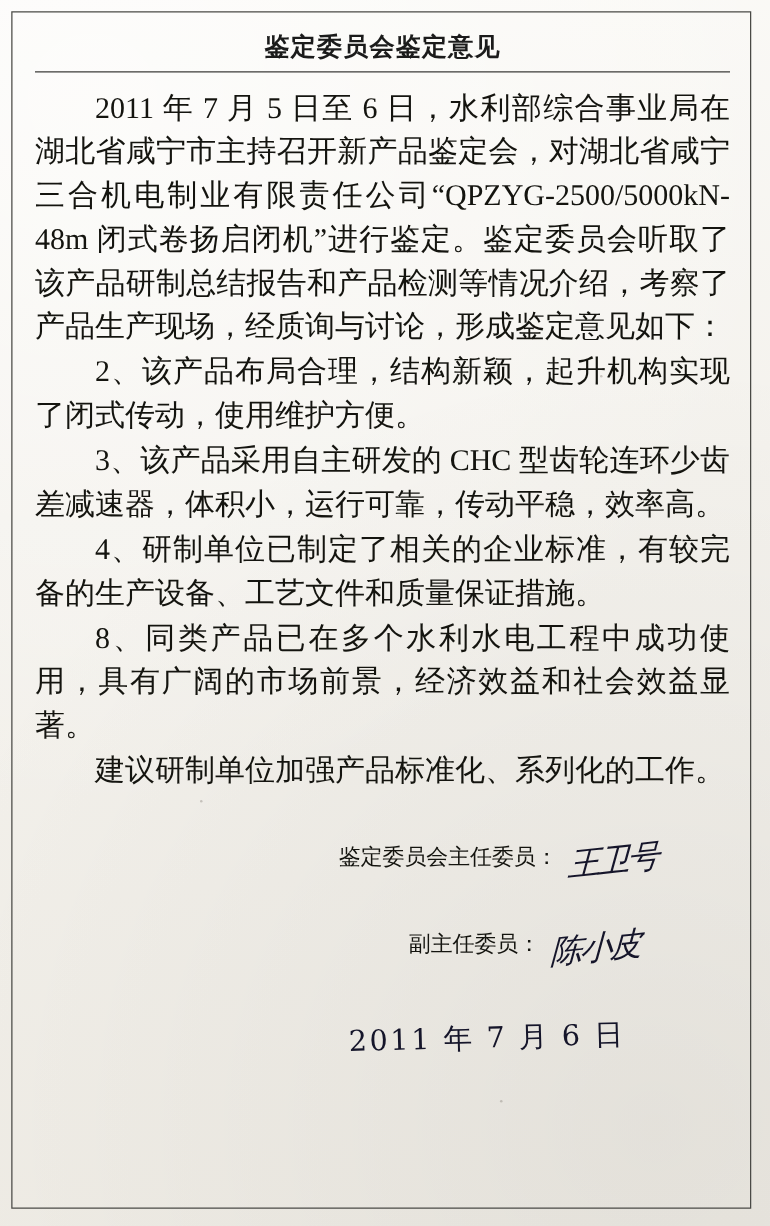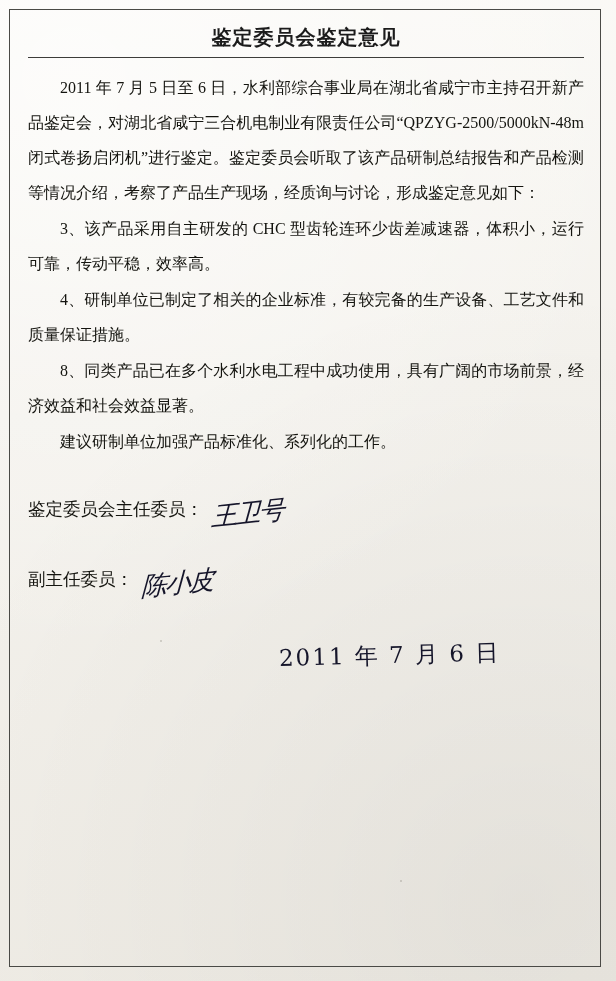--- a/index.html
+++ b/index.html
@@ -54,38 +54,39 @@
     font-family: "Liberation Serif", "DejaVu Serif", serif;
   }
   .title-rule {
     width: 100%;
     height: 1px;
     background: #3d3d3a;
     margin-top: 6px;
   }
   .body-text {
     margin-top: 12px;
-    font-size: 16px;
+    font-size: 24px;
     line-height: 35px;
     color: #14140f;
     text-align: justify;
     text-justify: inter-ideograph;
   }
   .para {
     text-indent: 2em;
     margin: 0 0 1px 0;
   }
   .sign-block {
     margin-top: 34px;
     font-size: 17.5px;
     line-height: 32px;
     color: #14140f;
   }
   .sign-row {
     display: flex;
+    justify-content: flex-end;
     align-items: flex-end;
     padding-right: 58px;
     position: relative;
   }
   .sign-row.second {
     margin-top: 38px;
     padding-right: 72px;
   }
   .sign-label {
     white-space: nowrap;
@@ -130,20 +131,21 @@
 
   <div class="frame"></div>
 
   <div class="content">
 
     <div class="doc-title">鉴定委员会鉴定意见</div>
     <div class="title-rule"></div>
 
     <div class="body-text">
       <p class="para">2011 年 7 月 5 日至 6 日，水利部综合事业局在湖北省咸宁市主持召开新产品鉴定会，对湖北省咸宁三合机电制业有限责任公司“QPZYG-2500/5000kN-48m 闭式卷扬启闭机”进行鉴定。鉴定委员会听取了该产品研制总结报告和产品检测等情况介绍，考察了产品生产现场，经质询与讨论，形成鉴定意见如下：</p>
+      <p class="para">2、该产品布局合理，结构新颖，起升机构实现了闭式传动，使用维护方便。</p>
       <p class="para">3、该产品采用自主研发的 CHC 型齿轮连环少齿差减速器，体积小，运行可靠，传动平稳，效率高。</p>
       <p class="para">4、研制单位已制定了相关的企业标准，有较完备的生产设备、工艺文件和质量保证措施。</p>
       <p class="para">8、同类产品已在多个水利水电工程中成功使用，具有广阔的市场前景，经济效益和社会效益显著。</p>
       <p class="para">建议研制单位加强产品标准化、系列化的工作。</p>
     </div>
 
     <div class="sign-block">
       <div class="sign-row">
         <span class="sign-label">鉴定委员会主任委员：</span>
         <span class="sign-ink">王卫号</span>

